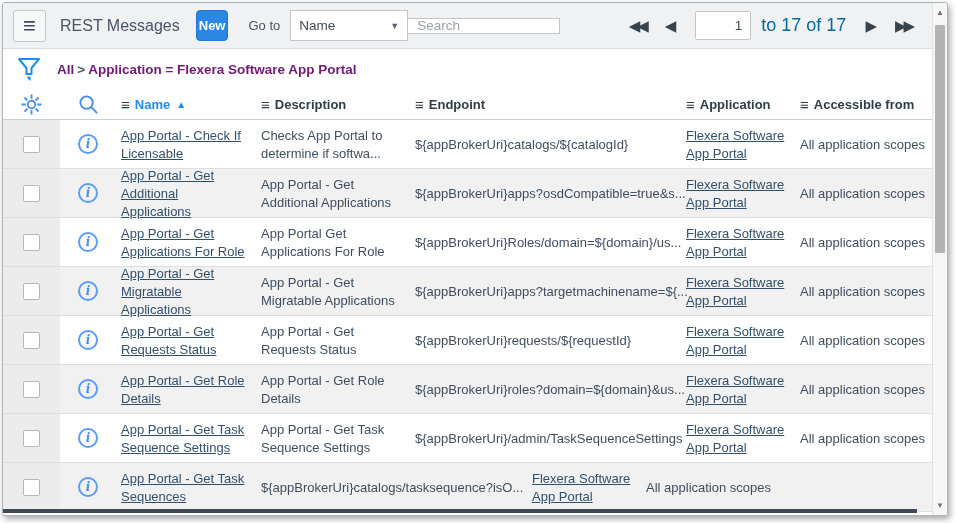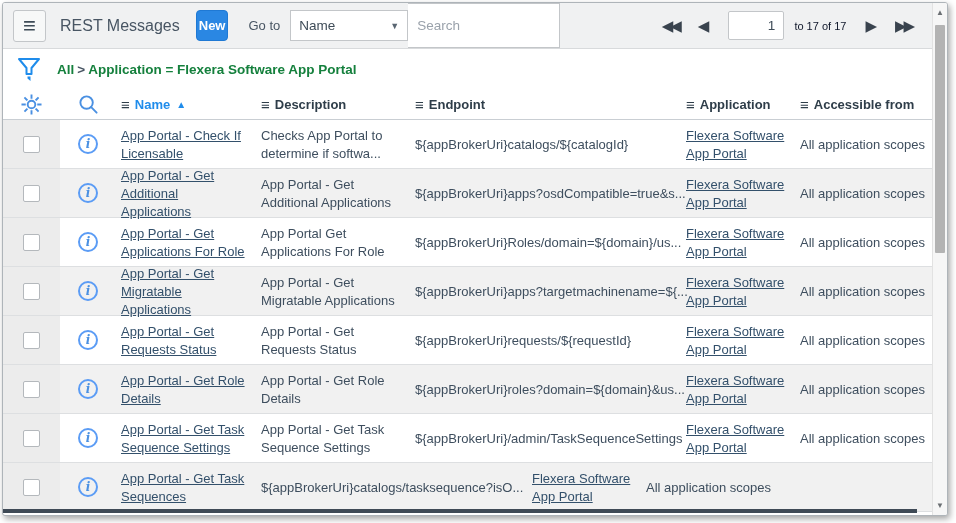--- a/index.html
+++ b/index.html
@@ -29,45 +29,45 @@
     margin-left:16px; background:#2a87e3; color:#fff; border:1px solid #1f79d4; border-radius:4px;
     font-size:13px; font-weight:bold; padding:7px 2px; cursor:pointer;
   }
   .goto-label { margin-left:20px; font-size:13px; font-weight:normal; color:#485563; }
   .goto-select {
     margin-left:10px; width:118px; height:31px; background:#fff; border:1px solid #c3c6c9;
     display:flex; align-items:center; padding:0 8px; font-size:13.5px; color:#3e4b57; cursor:pointer;
   }
   .goto-select .chev { margin-left:auto; font-size:9px; color:#5a6672; }
   .search-input {
-    width:152px; height:45px; border:1px solid #c3c6c9; border-left:none; padding:0 9px;
+    width:152px; height:16px; border:1px solid #c3c6c9; border-left:none; padding:0 9px;
     font-size:13.5px; color:#3e4b57; font-family:"Liberation Sans", sans-serif; outline:none;
   }
   .search-input::placeholder { color:#9aa2ab; }
 
   .pager { margin-left:auto; display:flex; align-items:center; }
   .pg-arrow { color:#39434e; font-size:15px; cursor:pointer; line-height:1; padding:2px 3px; }
   .pg-arrow.dbl { letter-spacing:-3px; padding-right:6px; }
   .pg-first { margin-right:10px; }
   .pg-prev  { margin-right:16px; }
   .page-input {
     width:56px; height:29px; border:1px solid #c3c6c9; border-radius:2px; text-align:right;
     font-size:13.5px; color:#3e4b57; padding:0 8px; font-family:"Liberation Sans", sans-serif; outline:none;
   }
-  .pg-range { margin:0 16px 0 10px; font-size:11px; color:#0f172a; }
+  .pg-range { margin:0 16px 0 10px; font-size:18px; color:#0369a1; }
   .pg-next { margin-right:12px; }
 
   
   .crumb-row {
     position:absolute; left:0; top:47px; right:0; height:39px; background:#fff;
     display:flex; align-items:center; padding:0 10px;
   }
   .funnel { width:24px; height:26px; margin-left:4px; cursor:pointer; }
   .crumbs { margin-left:16px; font-size:13.5px; font-weight:bold; }
-  .crumb-link { color:#15803d; text-decoration:none; cursor:pointer; }
+  .crumb-link { color:#701a75; text-decoration:none; cursor:pointer; }
   .crumb-sep { color:#485563; margin:0 3px; }
 
   
   .grid-header {
     position:absolute; left:0; top:86px; right:0; height:31px; background:#fff;
     border-bottom:1px solid #c9ced3; display:flex; align-items:center;
   }
   .c-check { width:57px; flex:0 0 57px; display:flex; align-items:center; justify-content:center; }
   .c-info  { width:56px; flex:0 0 56px; display:flex; align-items:center; justify-content:center; }
   .c-name  { width:143px; flex:0 0 143px; padding-left:5px; padding-right:12px; }

